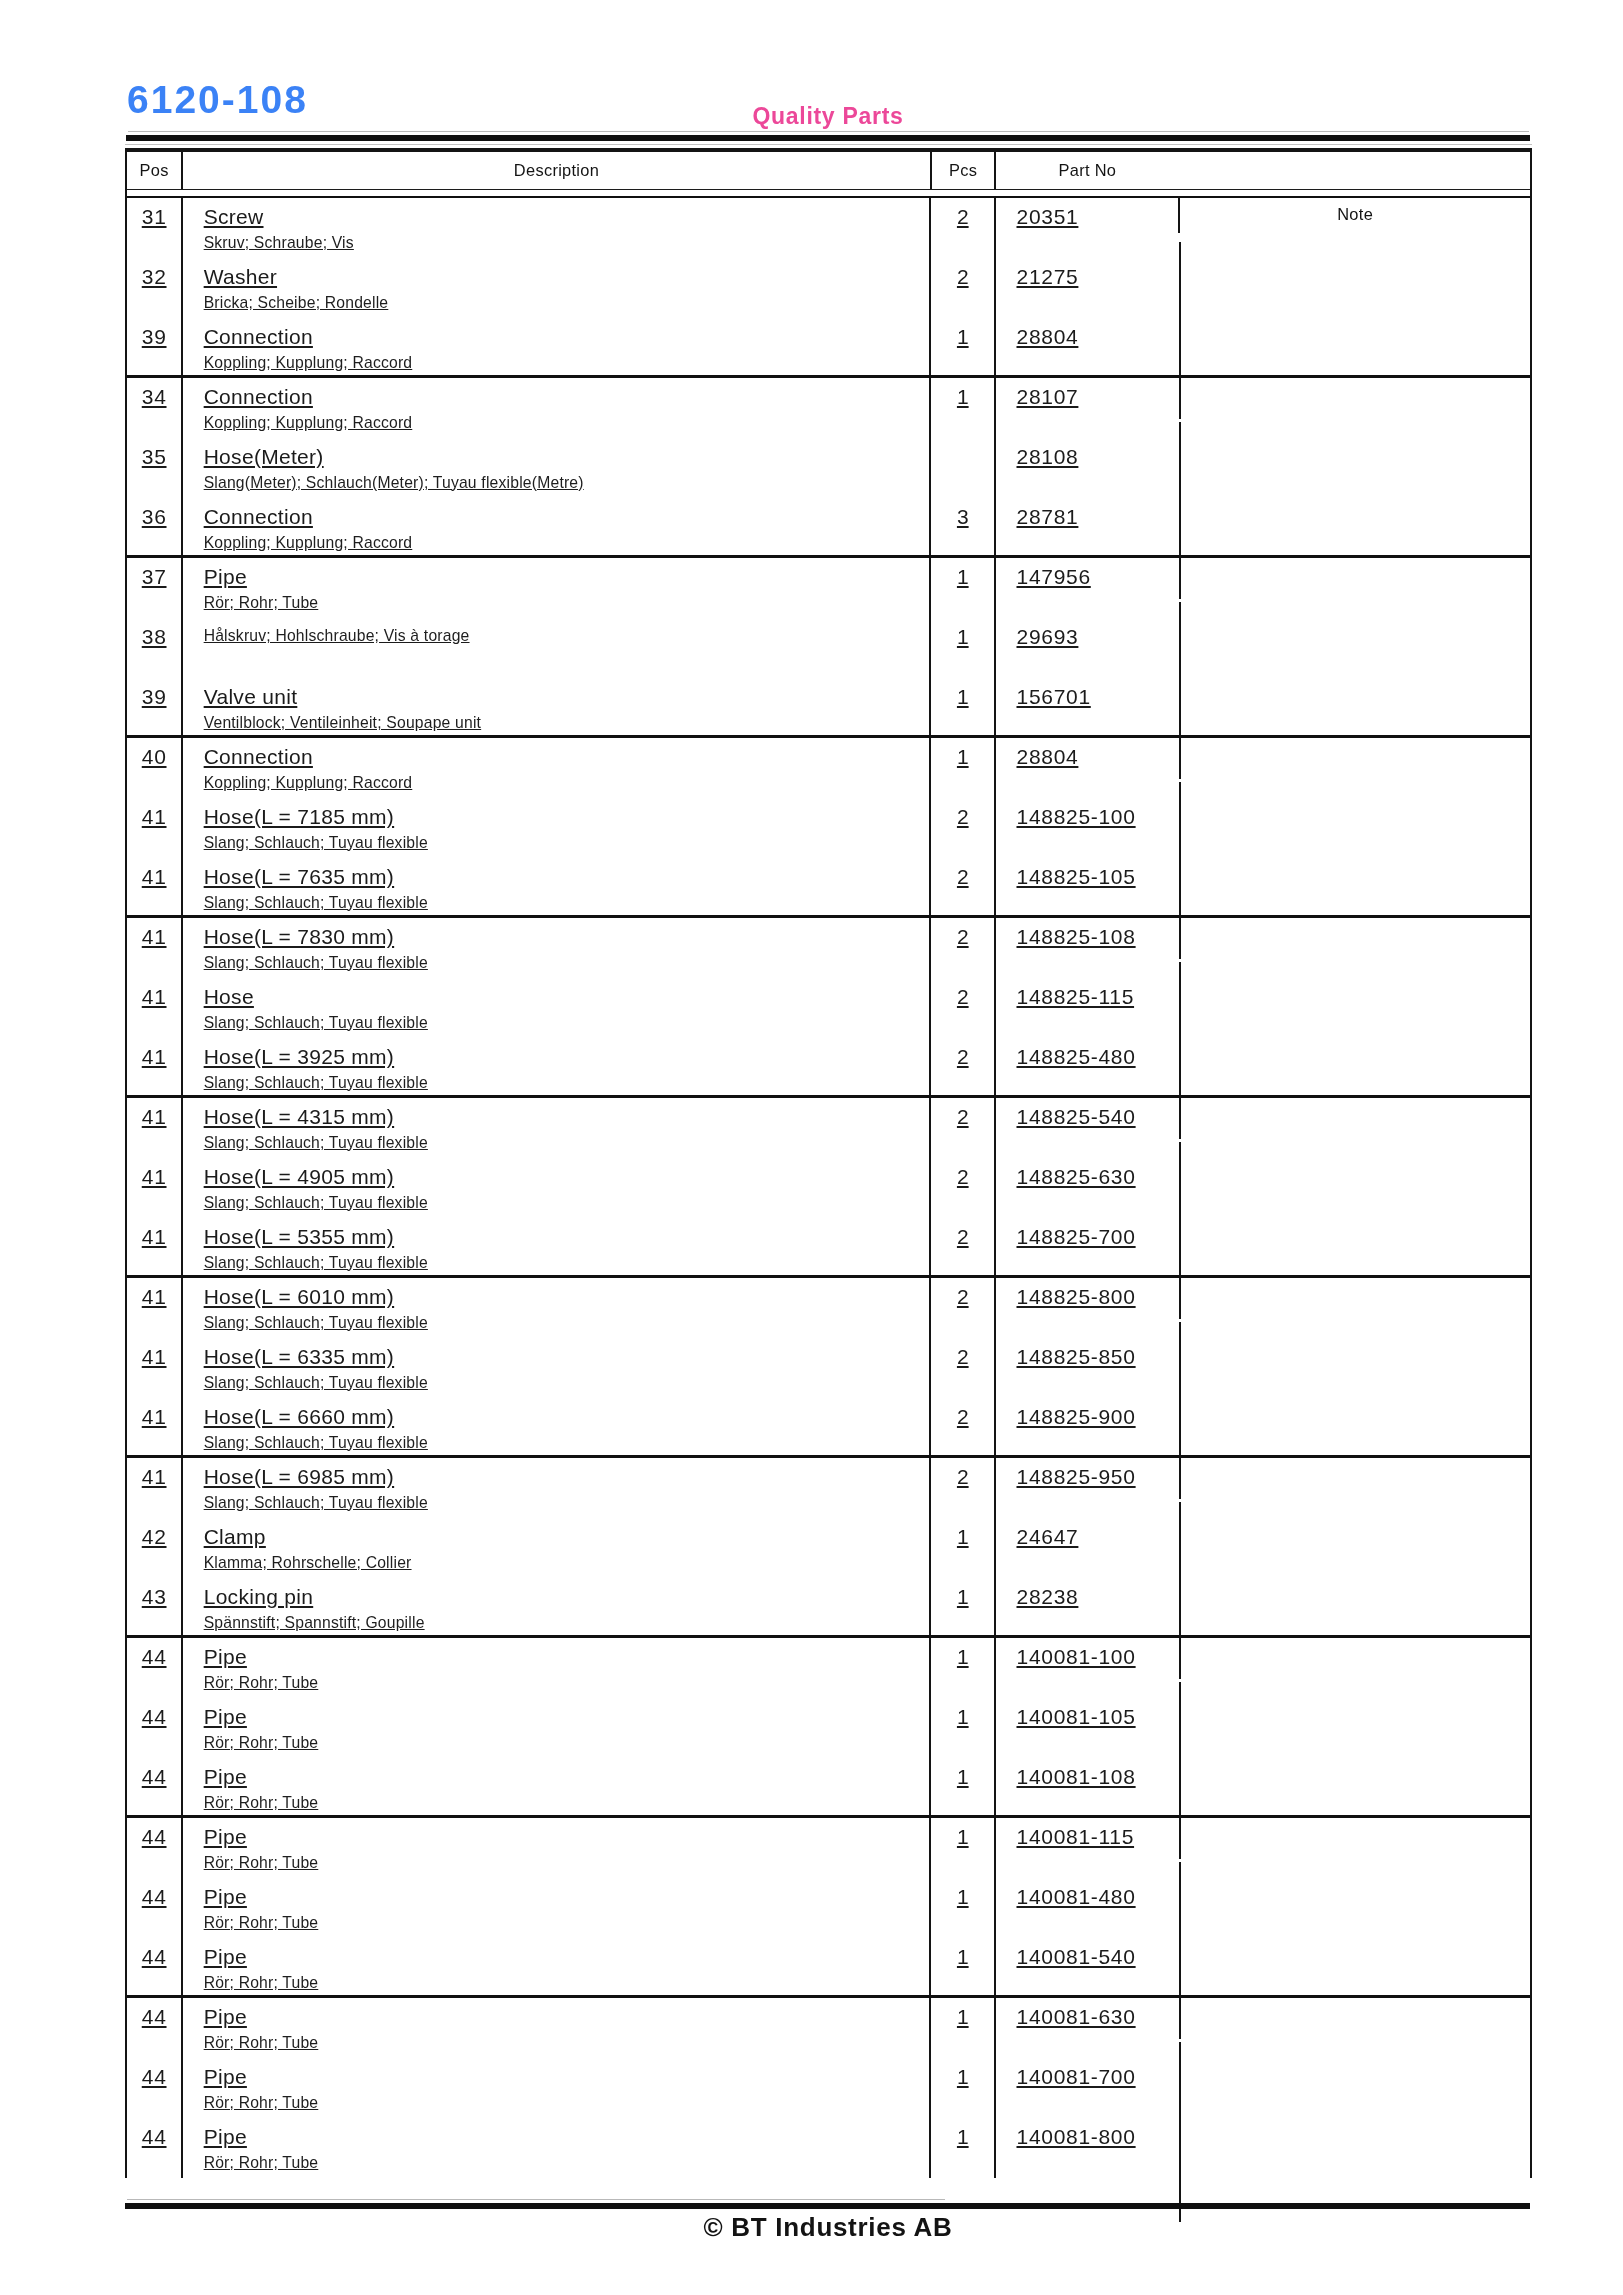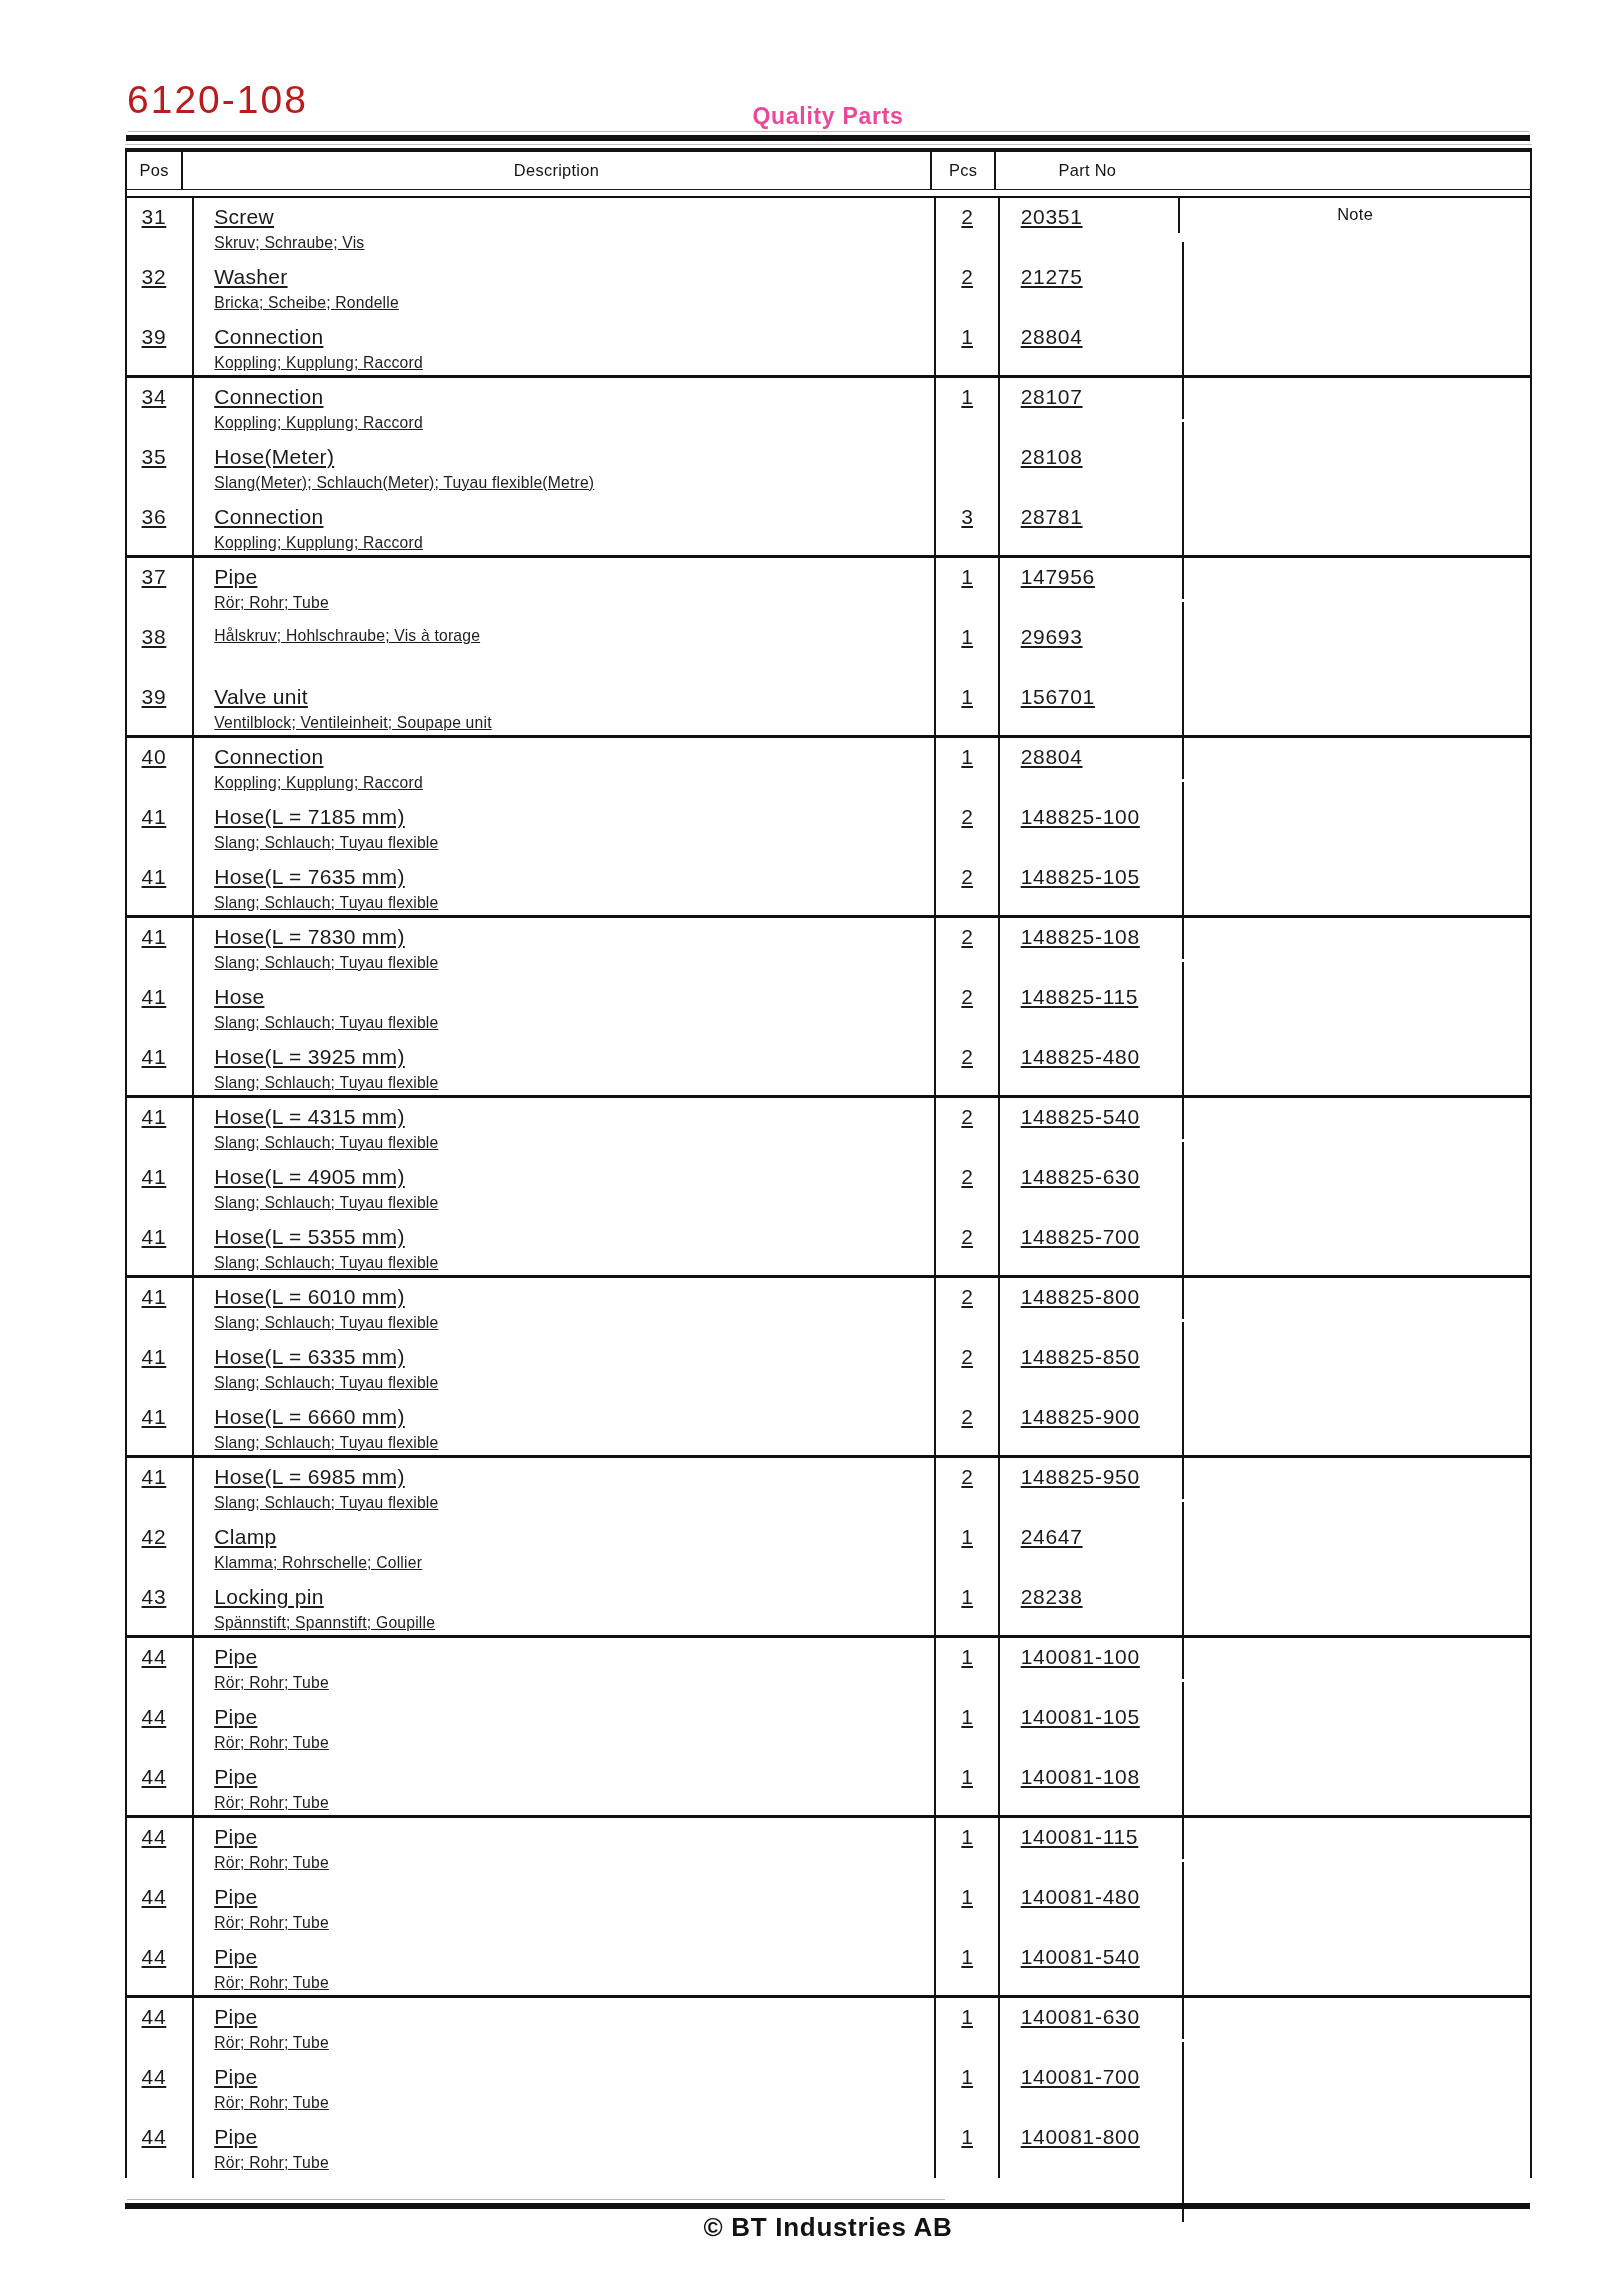--- a/index.html
+++ b/index.html
@@ -18,22 +18,22 @@
   }
 
   
   #doc-number {
     position: absolute;
     left: 127px;
     top: 80px;
     font-size: 39px;
     line-height: 1;
     letter-spacing: 2px;
-    color: #b91c1c;
-    font-weight: 400;
+    color: #3b82f6;
+    font-weight: 700;
   }
   #quality-title {
     position: absolute;
     left: 126px;
     width: 1404px;
     top: 105px;
     text-align: center;
     font-size: 23px;
     line-height: 1;
     font-weight: bold;
@@ -108,21 +108,21 @@
     text-decoration: underline;
   }
   .row.sep { border-bottom: 3.4px solid #101010; }
 
   .row .cell-pos {
     text-align: center;
     font-size: 21px;
     letter-spacing: 0.7px;
     padding-top: 6.8px;
   }
-  .row .cell-desc { padding: 6.1px 0 0 20.4px; margin-left: 11px; }
+  .row .cell-desc { padding: 6.1px 0 0 20.4px; }
   .row .cell-desc .main {
     font-size: 21px;
     line-height: 26.6px;
     letter-spacing: 0.3px;
     white-space: pre;
   }
   .row .cell-desc .sub {
     font-size: 15.7px;
     line-height: 24px;
     letter-spacing: 0.2px;

